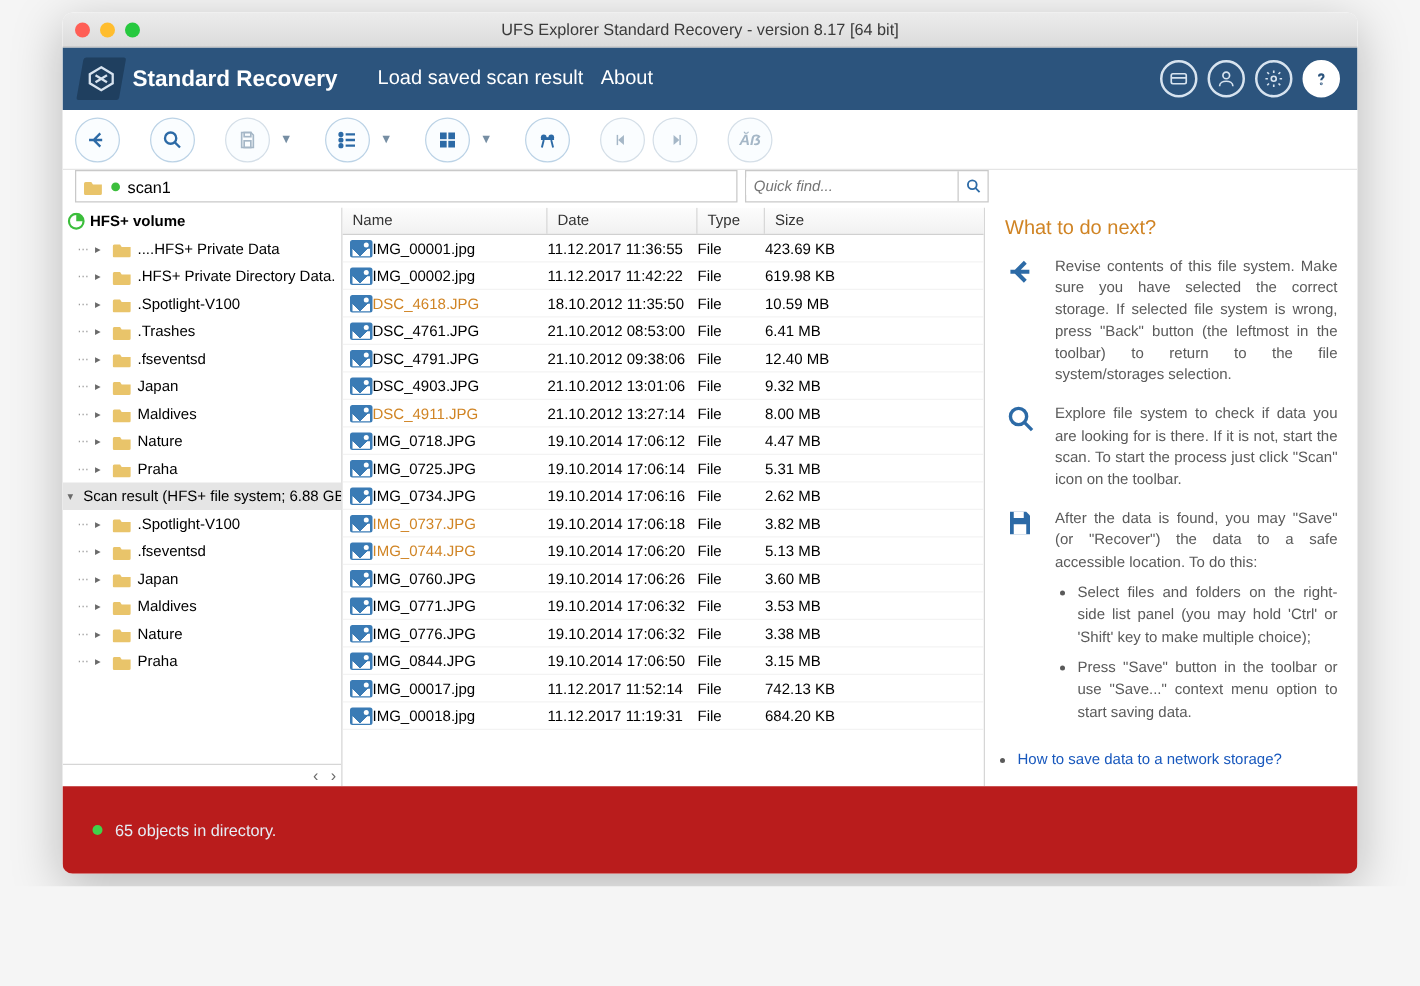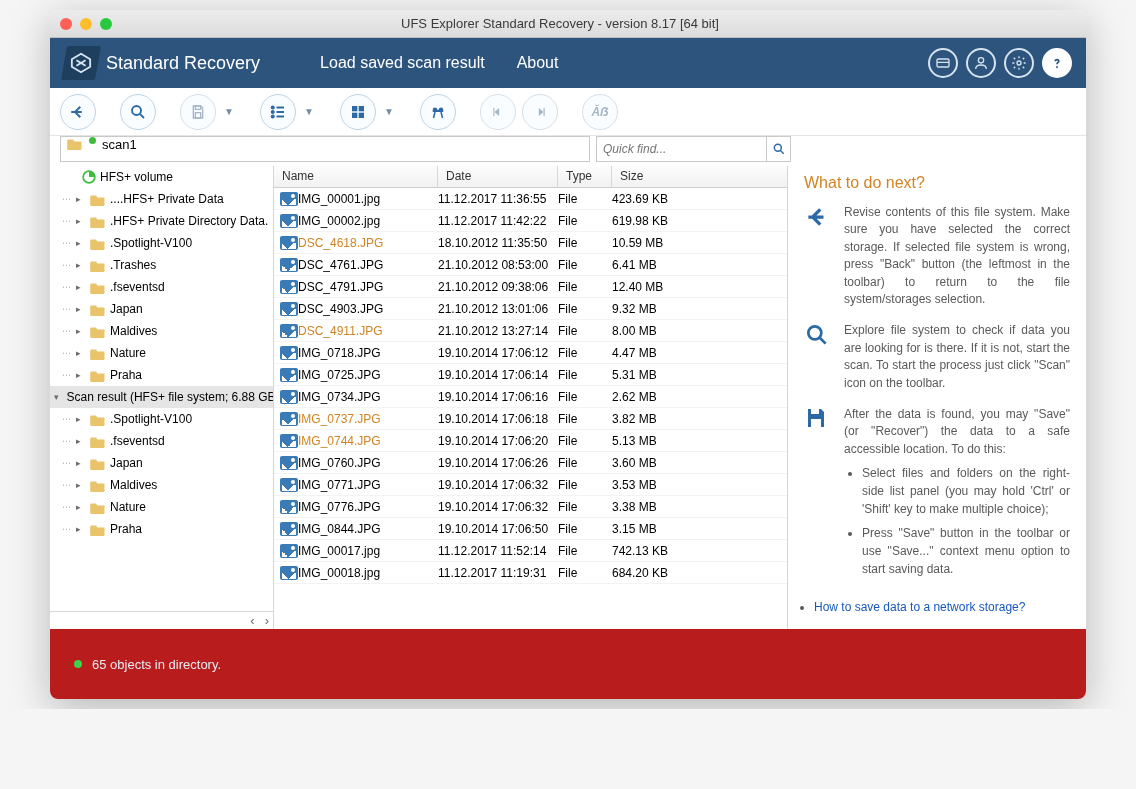--- a/index.html
+++ b/index.html
@@ -4,45 +4,45 @@
 <style>
   * { box-sizing: border-box; margin: 0; padding: 0; }
   body { font-family: -apple-system, "Helvetica Neue", Arial, sans-serif; font-size: 13px; background: #f5f5f5; }
   .window { width: 1036px; height: 689px; margin: 10px auto; background: #fff; border-radius: 8px; overflow: hidden; box-shadow: 0 10px 40px rgba(0,0,0,0.25); display: flex; flex-direction: column; }
   .titlebar { height: 28px; background: linear-gradient(#ececec,#dcdcdc); display: flex; align-items: center; padding: 0 10px; border-bottom: 1px solid #bfbfbf; position: relative; }
   .traffic { display: flex; gap: 8px; }
   .dot { width: 12px; height: 12px; border-radius: 50%; }
   .red { background:#ff5f56; } .yellow { background:#ffbd2e; } .green { background:#27c93f; }
   .title { position:absolute; left:0; right:16px; text-align:center; font-size:13px; color:#3a3a3a; }
   .appbar { height: 50px; background: #2c547d; display:flex; align-items:center; padding: 0 14px; color:#fff; }
-  .logo { display:flex; align-items:center; gap:8px; font-size:18px; font-weight:400; }
+  .logo { display:flex; align-items:center; gap:8px; font-size:18px; font-weight:700; }
   .logo-mark { width:34px; height:34px; background:#1f3f5f; transform: skewX(-10deg); display:flex; align-items:center; justify-content:center; border-radius:2px;}
   .logo-mark svg { transform: skewX(10deg); }
-  .app-links { display:flex; gap:32px; margin-left:60px; font-size:16px; }
+  .app-links { display:flex; gap:14px; margin-left:32px; font-size:16px; }
   .app-links span { cursor:pointer; }
   .app-icons { margin-left:auto; display:flex; gap:8px; }
   .circ { width:30px; height:30px; border:2px solid #d7e3ef; border-radius:50%; display:flex; align-items:center; justify-content:center; color:#d7e3ef; cursor:pointer; }
   .circ.fill { background:#fff; color:#2c547d; border-color:#fff;}
   .toolbar { height:48px; display:flex; align-items:center; padding: 0 10px; gap:6px; border-bottom:1px solid #e5e5e5;}
   .tbtn { width:36px; height:36px; border:1px solid #bcd3e6; border-radius:50%; display:flex; align-items:center; justify-content:center; color:#2c6aa6; cursor:pointer; background:#fafdff;}
   .tbtn.dis { color:#a5b7c7; border-color:#d5dfe8; cursor:default;font-style:italic;}
   .tdrop { width:14px; color:#768ea3; font-size:10px; text-align:center; cursor:pointer;}
   .tsp { width:12px; }
   .pathbar { display:flex; padding: 0 10px 4px 10px; gap:6px; }
-  .pathfield { flex: 0 0 530px; height:26px; border:1px solid #c9c9c9; display:flex; align-items:flex-start; padding:0 6px; gap:6px; background:#fff;}
+  .pathfield { flex: 0 0 530px; height:26px; border:1px solid #c9c9c9; display:flex; align-items:center; padding:0 6px; gap:6px; background:#fff;}
   .folder-icon { width:16px; height:13px; }
   .pathfield .green-dot { width:7px;height:7px;border-radius:50%;background:#3cbe3c; }
   .quickfind { flex: 0 0 160px; height:26px; border:1px solid #c9c9c9; display:flex; align-items:center; background:#fff;}
   .quickfind input { border:none; outline:none; font-style:italic; color:#3b82f6; padding:0 6px; flex:1; font-size:12px;}
   .qf-btn { width:24px; height:24px; border-left:1px solid #c9c9c9; display:flex; align-items:center; justify-content:center; color:#2c6aa6; cursor:pointer;}
   .body { flex:1; display:flex; overflow:hidden; }
   .tree { width:224px; border-right:1px solid #d6d6d6; overflow:hidden; display:flex; flex-direction:column;}
   .tree-scroll { flex:1; overflow:hidden;}
   .tree-row { height:22px; display:flex; align-items:center; padding-left:4px; gap:4px; font-size:12px; cursor:pointer; white-space:nowrap; overflow:hidden;}
-  .tree-row.root { font-weight:400;margin-left:28px; }
+  .tree-row.root { font-weight:700; }
   .tree-row.sel { background:#e5e5e5; }
   .tree-row .dots { color:#999; font-size:9px; letter-spacing:1px; width:18px; text-align:right;}
   .tree-row .arrow { width:10px; color:#6a6a6a; font-size:9px;}
   .vol-icon { width:14px;height:14px; }
   .hscroll { height:18px; border-top:1px solid #d6d6d6; display:flex; align-items:center; justify-content:flex-end; padding-right:4px; gap:10px; color:#6a6a6a;}
   .filepane { flex:1; display:flex; flex-direction:column; overflow:hidden; border-right:1px solid #d6d6d6; }
   .fhead { display:flex; height:22px; background:linear-gradient(#fdfdfd,#f1f1f1); border-bottom:1px solid #d0d0d0; font-size:12px; color:#333;}
   .fhead > div { padding:3px 8px; border-right:1px solid #d8d8d8;}
   .col-name{width:164px;} .col-date{width:120px;} .col-type{width:54px;} .col-size{flex:1; padding-right:28px!important; border-right:none!important;}
   .flist { flex:1; overflow-y:auto;}

